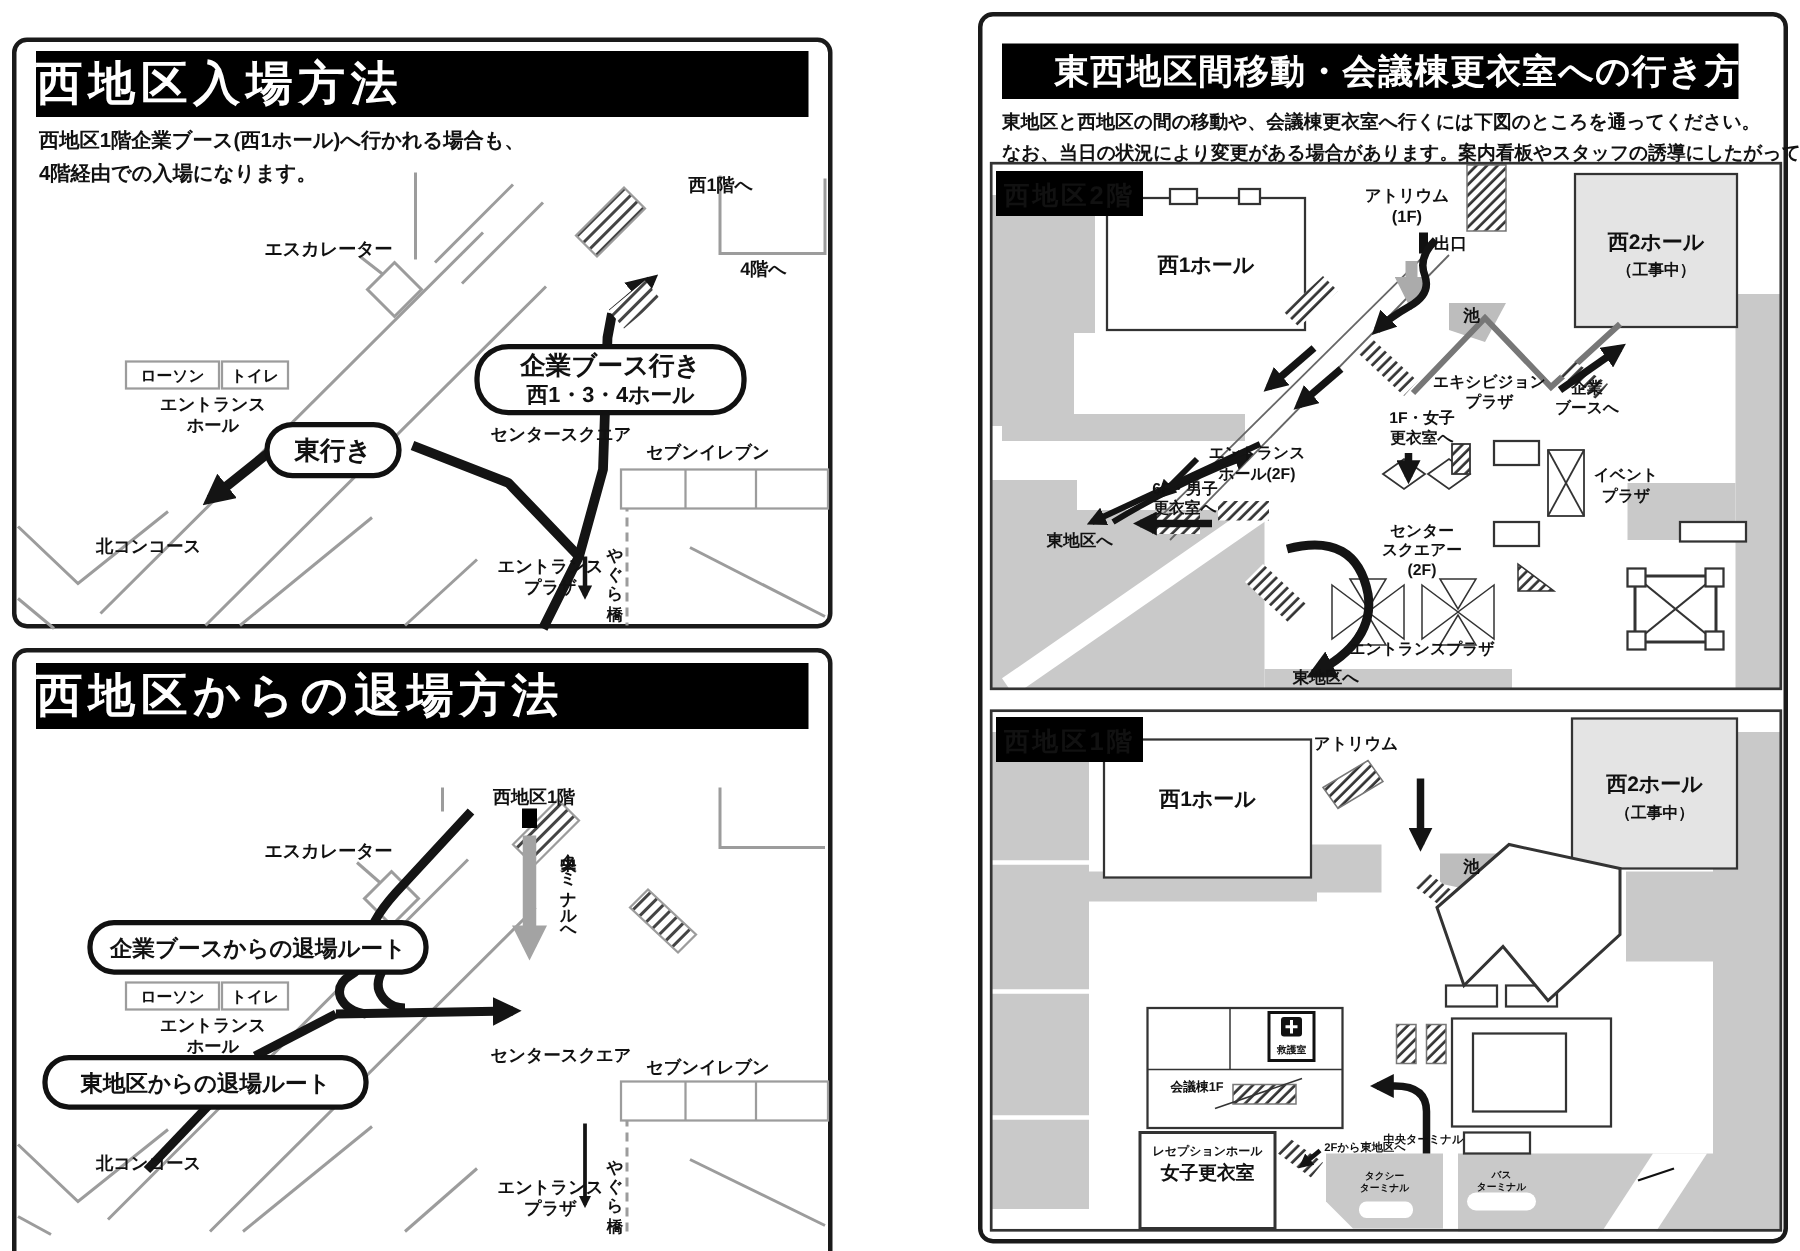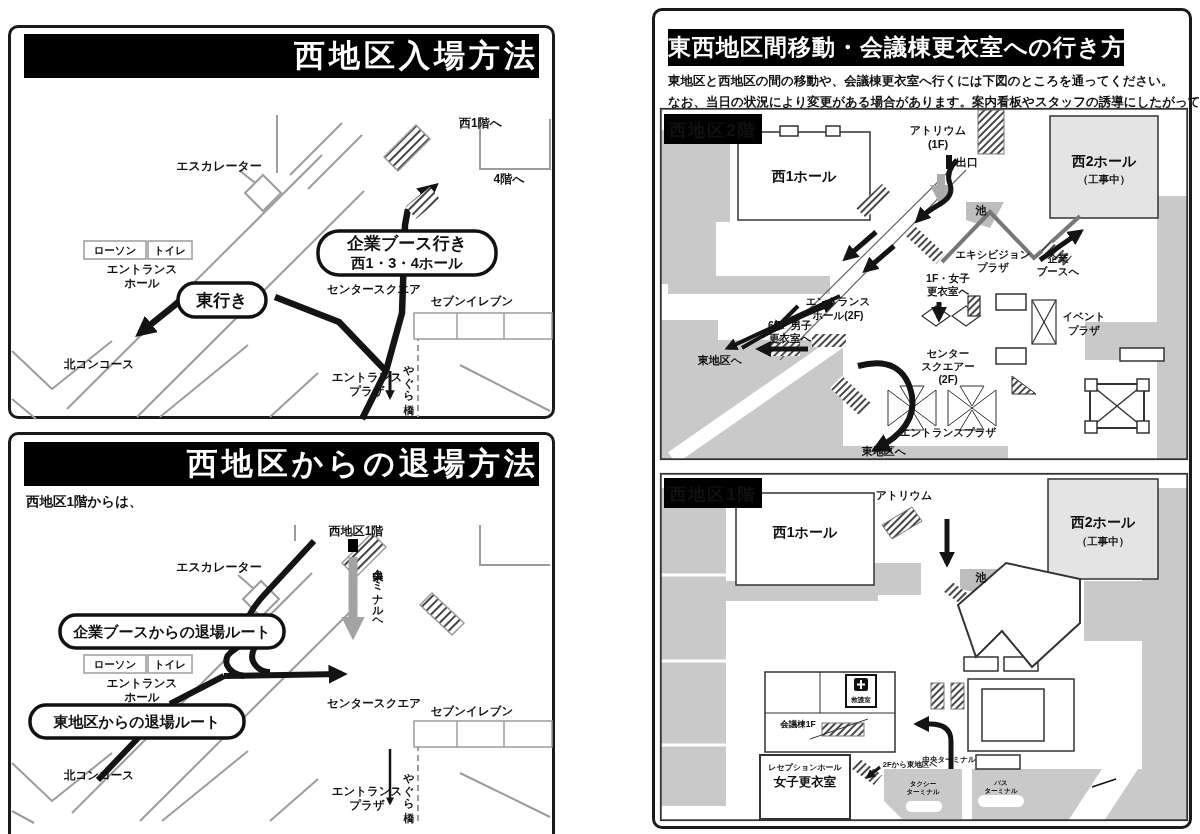--- a/index.html
+++ b/index.html
@@ -1,29 +1,33 @@
 <!DOCTYPE html>
 <html><head>
 <meta charset="utf-8">
 <style>
   html,body{margin:0;padding:0;}
   body{width:1200px;height:834px;position:relative;background:#fff;
        font-family:"Liberation Sans","DejaVu Sans",sans-serif;color:#111;}
   .panel{position:absolute;background:#fff;border:3px solid #1a1a1a;border-radius:10px;box-sizing:border-box;}
-  .banner{position:absolute;background:#000;color:#fff;font-weight:bold;text-align:right;letter-spacing:4px;overflow:hidden;white-space:nowrap;}
+  .banner{position:absolute;background:#000;color:#fff;font-weight:bold;text-align:left;letter-spacing:4px;overflow:hidden;white-space:nowrap;}
   .intro{position:absolute;font-weight:bold;font-size:13.5px;line-height:1.62;white-space:nowrap;}
   svg{position:absolute;overflow:visible;}
   svg text{font-family:"Liberation Sans","DejaVu Sans",sans-serif;font-weight:bold;fill:#111;}
   .vtext{writing-mode:vertical-rl;}
 </style>
 </head>
 <body>
 
 <div class="panel" style="left:8px;top:25px;width:547px;height:394px;">
   <div class="banner" style="left:13px;top:6px;width:515px;height:44px;font-size:31px;line-height:44px;">西地区入場方法</div>
+  <div class="intro" style="left:15px;top:55px;">
+    <div>西地区1階企業ブース(西1ホール)へ行かれる場合も、</div>
+    <div>4階経由での入場になります。</div>
+  </div>
   <svg style="left:1px;top:85px;" width="541" height="306" viewBox="0 0 541 306">
     <defs>
       <marker id="ahA" viewBox="0 0 10 10" refX="7" refY="5" markerWidth="3.2" markerHeight="3.2" orient="auto-start-reverse">
           <path d="M0,0 L10,5 L0,10 z" fill="#141414"></path>
         </marker>
       <pattern id="hA" width="6" height="6" patternTransform="rotate(45)" patternUnits="userSpaceOnUse">
           <rect width="6" height="6" fill="#fff"></rect>
           <line x1="1" y1="0" x2="1" y2="6" stroke="#444" stroke-width="2"></line>
         </pattern>
     </defs>
@@ -80,21 +84,20 @@
     <text x="87" y="255" font-size="11.5" text-anchor="middle">北コンコース</text>
     <text x="355" y="268" font-size="11.5" text-anchor="middle">エントランス</text>
     <text x="355" y="282" font-size="11.5" text-anchor="middle">プラザ</text>
     <text x="397" y="244" font-size="11" class="vtext">やぐら橋</text>
   </svg>
 </div>
 
 <div class="panel" style="left:8px;top:432px;width:547px;height:456px;">
   <div class="banner" style="left:13px;top:7px;width:515px;height:44px;font-size:31px;line-height:44px;">西地区からの退場方法</div>
   <div class="intro" style="left:15px;top:56px;">
-    <div>西地区1階からは、</div>
   </div>
   <svg style="left:1px;top:88px;" width="541" height="300" viewBox="0 0 541 300">
     <defs>
       <marker id="ahB" viewBox="0 0 10 10" refX="7" refY="5" markerWidth="3.2" markerHeight="3.2" orient="auto-start-reverse">
           <path d="M0,0 L10,5 L0,10 z" fill="#141414"></path>
         </marker>
       <marker id="ghB" viewBox="0 0 10 10" refX="6" refY="5" markerWidth="2.6" markerHeight="2.6" orient="auto-start-reverse">
           <path d="M0,0 L10,5 L0,10 z" fill="#a3a3a3"></path>
         </marker>
       <pattern id="hB" width="6" height="6" patternTransform="rotate(45)" patternUnits="userSpaceOnUse">
@@ -153,21 +156,21 @@
     <text x="362" y="184" font-size="11.5" text-anchor="middle">センタースクエア</text>
     <text x="460" y="192" font-size="11.5" text-anchor="middle">セブンイレブン</text>
     <text x="87" y="256" font-size="11.5" text-anchor="middle">北コンコース</text>
     <text x="355" y="272" font-size="11.5" text-anchor="middle">エントランス</text>
     <text x="355" y="286" font-size="11.5" text-anchor="middle">プラザ</text>
     <text x="397" y="242" font-size="11" class="vtext">やぐら橋</text>
   </svg>
 </div>
 
 <div class="panel" style="left:652px;top:8px;width:540px;height:821px;">
-  <div class="banner" style="left:13px;top:18px;width:456px;height:37px;font-size:23px;line-height:37px;letter-spacing:1px;">東西地区間移動・会議棟更衣室への行き方</div>
+  <div class="banner" style="left:13px;top:18px;width:456px;height:37px;font-size:23px;line-height:37px;letter-spacing:1px;padding-left:35px;">東西地区間移動・会議棟更衣室への行き方</div>
   <div class="intro" style="left:13px;top:60px;font-size:12.5px;line-height:1.7;">
     <div>東地区と西地区の間の移動や、会議棟更衣室へ行くには下図のところを通ってください。</div>
     <div>なお、当日の状況により変更がある場合があります。案内看板やスタッフの誘導にしたがってください。</div>
   </div>
 
   <svg style="left:5px;top:97px;" width="528" height="352" viewBox="0 0 528 352">
     <defs>
       <marker id="ahC" viewBox="0 0 10 10" refX="7" refY="5" markerWidth="3.2" markerHeight="3.2" orient="auto-start-reverse">
           <path d="M0,0 L10,5 L0,10 z" fill="#141414"></path>
         </marker>

